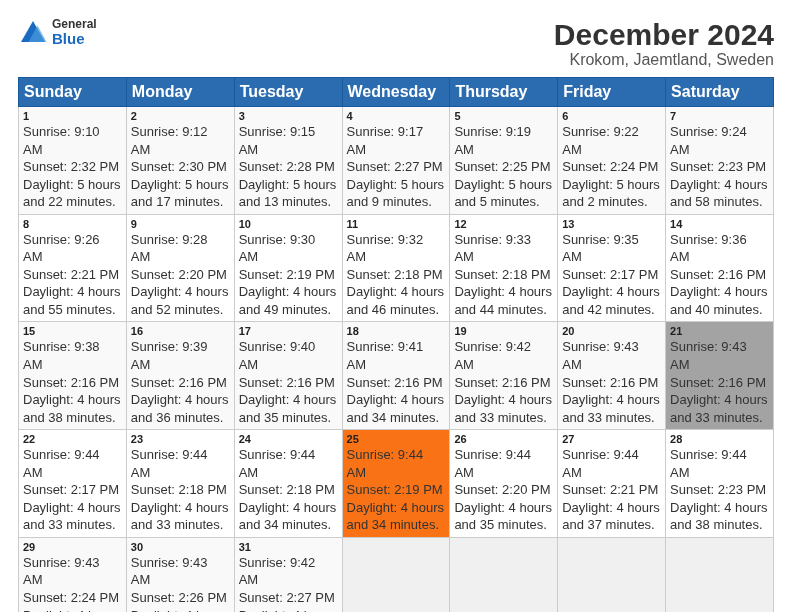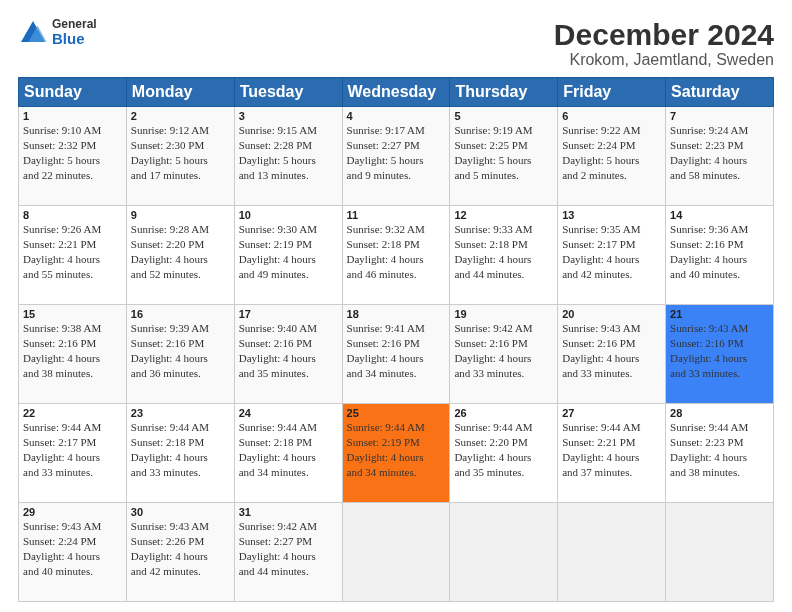--- a/index.html
+++ b/index.html
@@ -91,24 +91,23 @@
       background: #fff;
     }
     .day-num {
       font-size: 11px;
       font-weight: bold;
       color: #222;
       display: block;
       margin-bottom: 1px;
     }
     .day-info {
-      font-size: 11px;
+      font-size: 13px;
       color: #333;
       line-height: 1.35;
-      font-family: Liberation Serif, serif;
     }
     .empty-cell {
       background: #f0f0f0 !important;
     }
   </style>
 </head>
 <body>
 
 <div class="page">
   <div class="header">
@@ -279,21 +278,21 @@
 Daylight: 4 hours
 and 33 minutes.</div>
           </td>
           <td style="background: rgb(249, 249, 249);">
             <span class="day-num">20</span>
             <div class="day-info" style="white-space: pre-line;">Sunrise: 9:43 AM
 Sunset: 2:16 PM
 Daylight: 4 hours
 and 33 minutes.</div>
           </td>
-          <td style="background: #3b82f6;">
+          <td style="background: #a3a3a3;">
             <span class="day-num">21</span>
             <div class="day-info" style="white-space: pre-line;">Sunrise: 9:43 AM
 Sunset: 2:16 PM
 Daylight: 4 hours
 and 33 minutes.</div>
           </td>
         </tr>
         <tr style="background: rgb(255, 255, 255);">
           <td style="background: rgb(255, 255, 255);">
             <span class="day-num">22</span>

